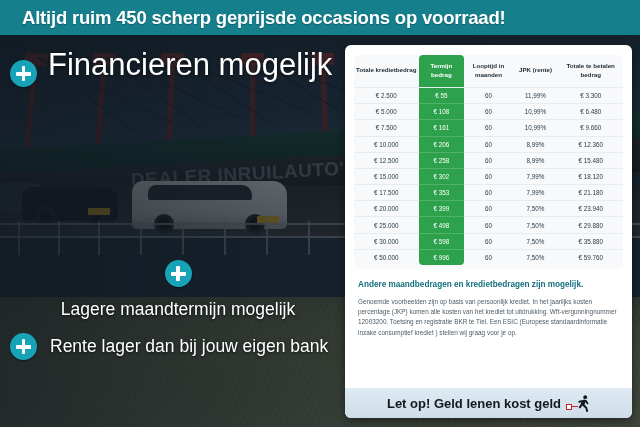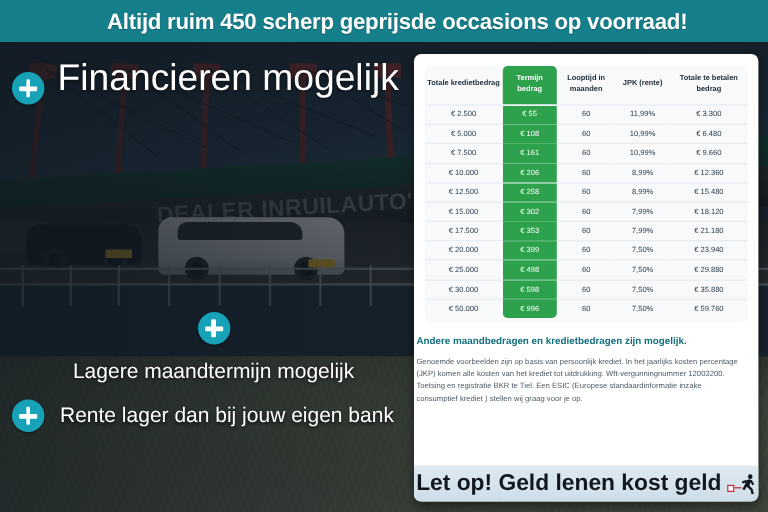--- a/index.html
+++ b/index.html
@@ -109,21 +109,21 @@
   }
   #photo-shade {
     position: absolute; inset: 0;
     background: linear-gradient(90deg, rgba(16,24,32,.82) 0%, rgba(16,24,32,.62) 55%, rgba(16,24,32,.55) 100%);
   }
 
   
   #header {
     position: absolute; left: 0; top: 0; width: 100%; height: 35px;
     background: #157f8c;
-    display: flex; align-items: center; justify-content: center;
+    display: flex; align-items: center;
   }
   #header .txt {
     color: #ffffff; font-weight: bold; font-size: 18.5px;
     padding-left: 22px; letter-spacing: -0.2px;
     text-shadow: 0 1px 1px rgba(0,0,0,.25);
     white-space: nowrap;
   }
 
   
   #left { position: absolute; left: 0; top: 35px; width: 345px; bottom: 0; }
@@ -204,38 +204,38 @@
     border-radius: 4px 4px 0 0;
   }
   td.hi {
     background: #2ea14c; color: #ffffff; font-weight: normal;
     border-top: 1px solid #4eb268;
     position: relative;
   }
   tbody tr:last-child td.hi { border-radius: 0 0 4px 4px; }
 
   #fine {
-    padding: 11px 13px 0 2px;
+    padding: 11px 13px 0 13px;
   }
   #fine h3 {
     color: #13707e; font-size: 8.2px; font-weight: bold;
     line-height: 1.3; margin-bottom: 6px;
   }
   #fine p {
     color: #4c5b66; font-size: 6.4px; line-height: 1.62;
     text-align: left;
   }
   #warn {
     position: absolute; left: 0; right: 0; bottom: 0;
     background: linear-gradient(180deg, #dfeaf2 0%, #cddde8 100%);
     height: 30px;
     display: flex; align-items: center; justify-content: center; gap: 5px;
   }
   #warn .wtxt {
-    color: #111820; font-size: 19px; font-weight: bold; white-space: nowrap;
+    color: #111820; font-size: 13px; font-weight: bold; white-space: nowrap;
   }
   #warn .wlogo {
     position: relative; width: 24px; height: 17px; flex: 0 0 24px;
   }
   #warn .wlogo .box {
     position: absolute; left: 0; bottom: 2px; width: 6px; height: 6px;
     border: 1.6px solid #c1272d; background: #fff;
   }
   #warn .wlogo .chain {
     position: absolute; left: 6px; bottom: 4.4px; width: 6px; height: 1.6px;

